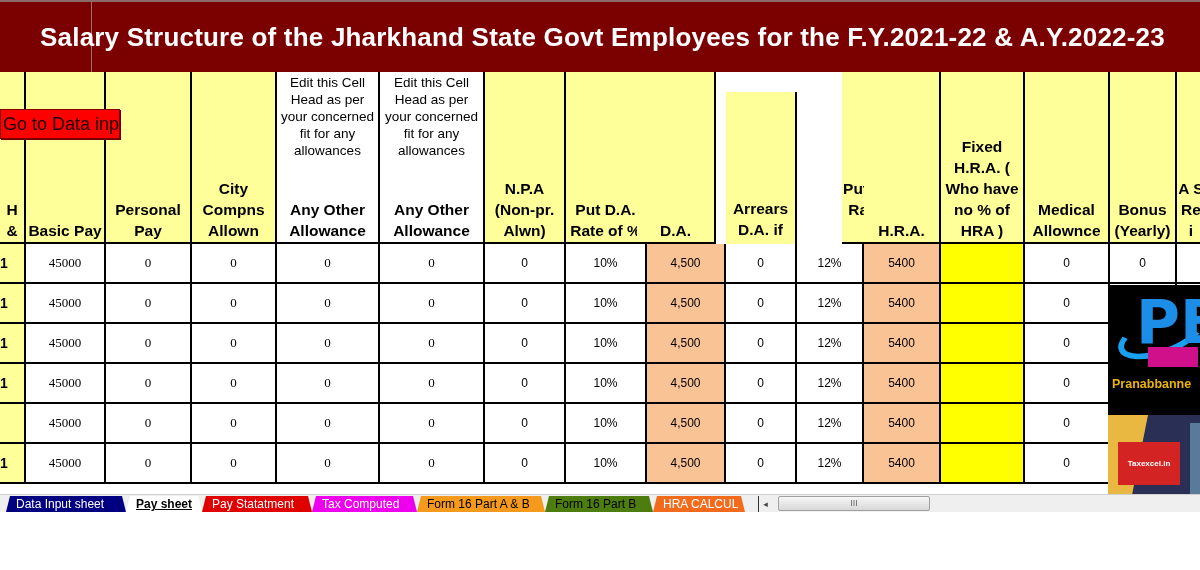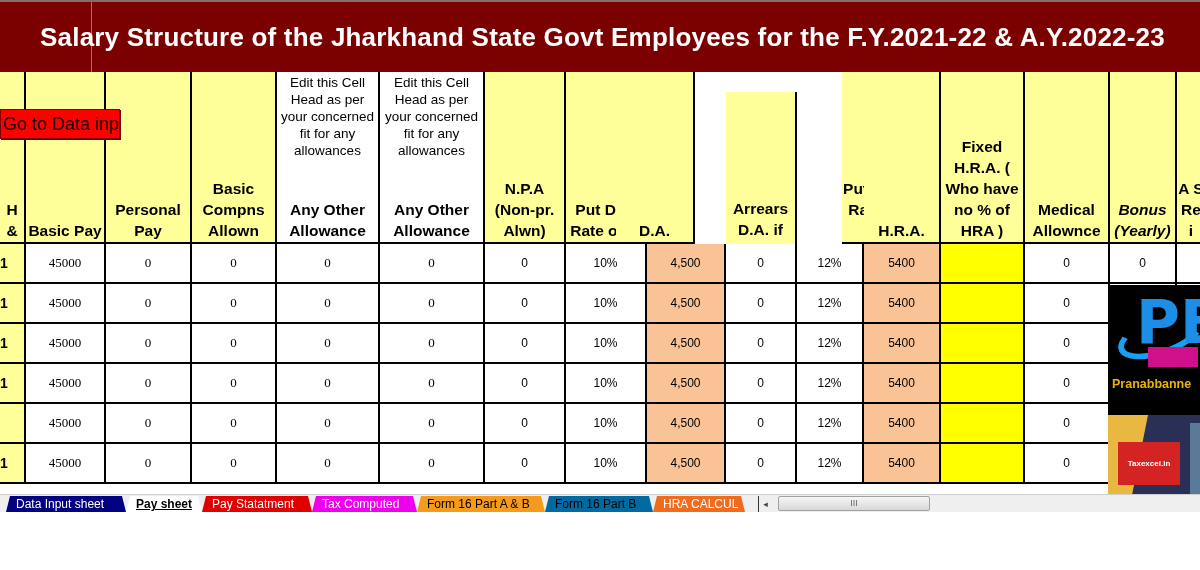--- a/index.html
+++ b/index.html
@@ -67,21 +67,21 @@
       <div class="col-head" style="left: 106px; width: 86px;">
         <div class="main">Personal Pay</div>
       </div>
       <div class="cell serif" style="left: 106px; width: 86px; top: 172px;">0</div>
       <div class="cell serif" style="left: 106px; width: 86px; top: 212px;">0</div>
       <div class="cell serif" style="left: 106px; width: 86px; top: 252px;">0</div>
       <div class="cell serif" style="left: 106px; width: 86px; top: 292px;">0</div>
       <div class="cell serif" style="left: 106px; width: 86px; top: 332px;">0</div>
       <div class="cell serif" style="left: 106px; width: 86px; top: 372px;">0</div>
       <div class="col-head" style="left: 192px; width: 85px;">
-        <div class="main">Basic Compns Allown</div>
+        <div class="main">City Compns Allown</div>
       </div>
       <div class="cell serif" style="left: 192px; width: 85px; top: 172px;">0</div>
       <div class="cell serif" style="left: 192px; width: 85px; top: 212px;">0</div>
       <div class="cell serif" style="left: 192px; width: 85px; top: 252px;">0</div>
       <div class="cell serif" style="left: 192px; width: 85px; top: 292px;">0</div>
       <div class="cell serif" style="left: 192px; width: 85px; top: 332px;">0</div>
       <div class="cell serif" style="left: 192px; width: 85px; top: 372px;">0</div>
       <div class="col-head white" style="left: 277px; width: 103px;">
         <div class="note">Edit this Cell Head as per your concerned fit for any allowances</div>
         <div class="main">Any Other Allowance</div>
@@ -113,21 +113,21 @@
       <div class="cell" style="left: 485px; width: 81px; top: 372px;">0</div>
       <div class="col-head" style="left: 566px; width: 81px;">
         <div class="main">Put D.A. Rate of %</div>
       </div>
       <div class="cell" style="left: 566px; width: 81px; top: 172px;">10%</div>
       <div class="cell" style="left: 566px; width: 81px; top: 212px;">10%</div>
       <div class="cell" style="left: 566px; width: 81px; top: 252px;">10%</div>
       <div class="cell" style="left: 566px; width: 81px; top: 292px;">10%</div>
       <div class="cell" style="left: 566px; width: 81px; top: 332px;">10%</div>
       <div class="cell" style="left: 566px; width: 81px; top: 372px;">10%</div>
-      <div class="col-head" style="left: 616px; width: 79px;">
+      <div class="col-head" style="left: 637px; width: 79px;">
         <div class="main">D.A.</div>
       </div>
       <div class="cell peach" style="left: 647px; width: 79px; top: 172px;">4,500</div>
       <div class="cell peach" style="left: 647px; width: 79px; top: 212px;">4,500</div>
       <div class="cell peach" style="left: 647px; width: 79px; top: 252px;">4,500</div>
       <div class="cell peach" style="left: 647px; width: 79px; top: 292px;">4,500</div>
       <div class="cell peach" style="left: 647px; width: 79px; top: 332px;">4,500</div>
       <div class="cell peach" style="left: 647px; width: 79px; top: 372px;">4,500</div>
       <div class="col-head" style="left: 726px; width: 71px; margin-top: 20px;">
         <div class="main">Arrears D.A. if Any</div>
@@ -167,21 +167,21 @@
       <div class="cell yellow" style="left: 941px; width: 84px; top: 372px;"></div>
       <div class="col-head" style="left: 1025px; width: 85px;">
         <div class="main">Medical Allownce</div>
       </div>
       <div class="cell" style="left: 1025px; width: 85px; top: 172px;">0</div>
       <div class="cell" style="left: 1025px; width: 85px; top: 212px;">0</div>
       <div class="cell" style="left: 1025px; width: 85px; top: 252px;">0</div>
       <div class="cell" style="left: 1025px; width: 85px; top: 292px;">0</div>
       <div class="cell" style="left: 1025px; width: 85px; top: 332px;">0</div>
       <div class="cell" style="left: 1025px; width: 85px; top: 372px;">0</div>
-      <div class="col-head" style="left: 1110px; width: 67px; font-style: italic;">
+      <div class="col-head" style="left: 1110px; width: 67px;">
         <div class="main">Bonus (Yearly)</div>
       </div>
       <div class="cell" style="left: 1110px; width: 67px; top: 172px;">0</div>
       <div class="cell" style="left: 1110px; width: 67px; top: 212px;"></div>
       <div class="cell" style="left: 1110px; width: 67px; top: 252px;"></div>
       <div class="cell" style="left: 1110px; width: 67px; top: 292px;"></div>
       <div class="cell" style="left: 1110px; width: 67px; top: 332px;"></div>
       <div class="cell" style="left: 1110px; width: 67px; top: 372px;"></div>
       <div class="col-head" style="left: 1177px; width: 30px;">
         <div class="main">A S Re i</div>
@@ -211,17 +211,17 @@
   </div>
 
   <div class="tabbar" id="tabbar">
     <div class="scroll-left">◂</div>
     <div class="scroll-thumb">III</div>
   <div class="tab" style="left: 6px; width: 120px; background: rgb(0, 0, 128); color: rgb(255, 255, 255);">Data Input sheet</div>
       <div class="tab active" style="left: 126px; width: 76px; background: rgb(255, 255, 255); color: rgb(0, 0, 0);">Pay sheet</div>
       <div class="tab" style="left: 202px; width: 110px; background: rgb(224, 0, 0); color: rgb(255, 255, 255);">Pay Statatment</div>
       <div class="tab" style="left: 312px; width: 105px; background: rgb(238, 0, 238); color: rgb(255, 255, 255);">Tax Computed</div>
       <div class="tab" style="left: 417px; width: 128px; background: rgb(245, 154, 29); color: rgb(0, 0, 0);">Form 16 Part A &amp; B</div>
-      <div class="tab" style="left: 545px; width: 108px; background: #0369a1; color: rgb(0, 0, 0);">Form 16 Part B</div>
+      <div class="tab" style="left: 545px; width: 108px; background: #4d7c0f; color: rgb(0, 0, 0);">Form 16 Part B</div>
       <div class="tab" style="left: 653px; width: 92px; background: rgb(242, 107, 29); color: rgb(255, 255, 255);">HRA CALCUL</div>
     </div>
 
 </div>
 
 </body></html>

